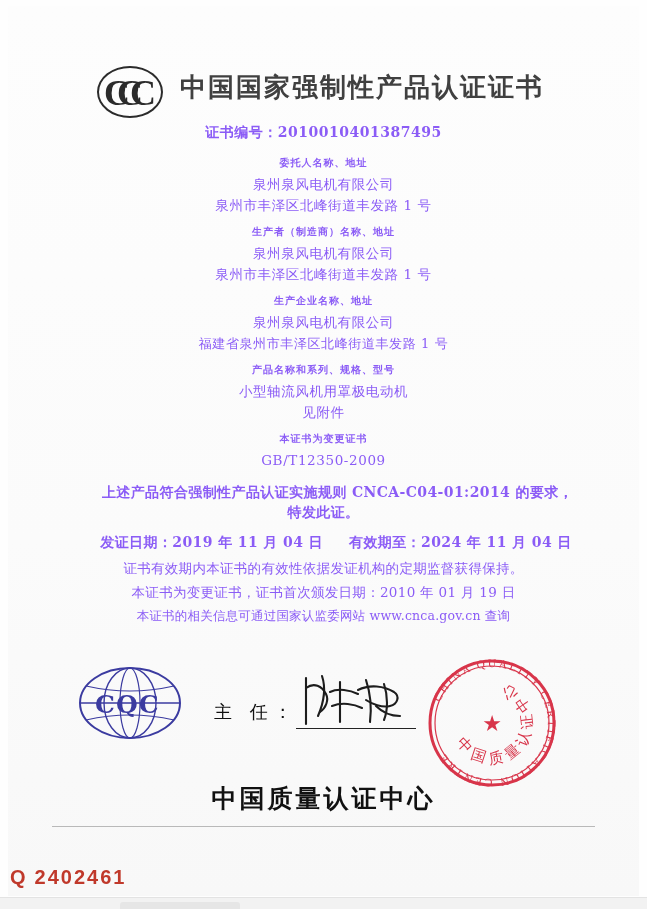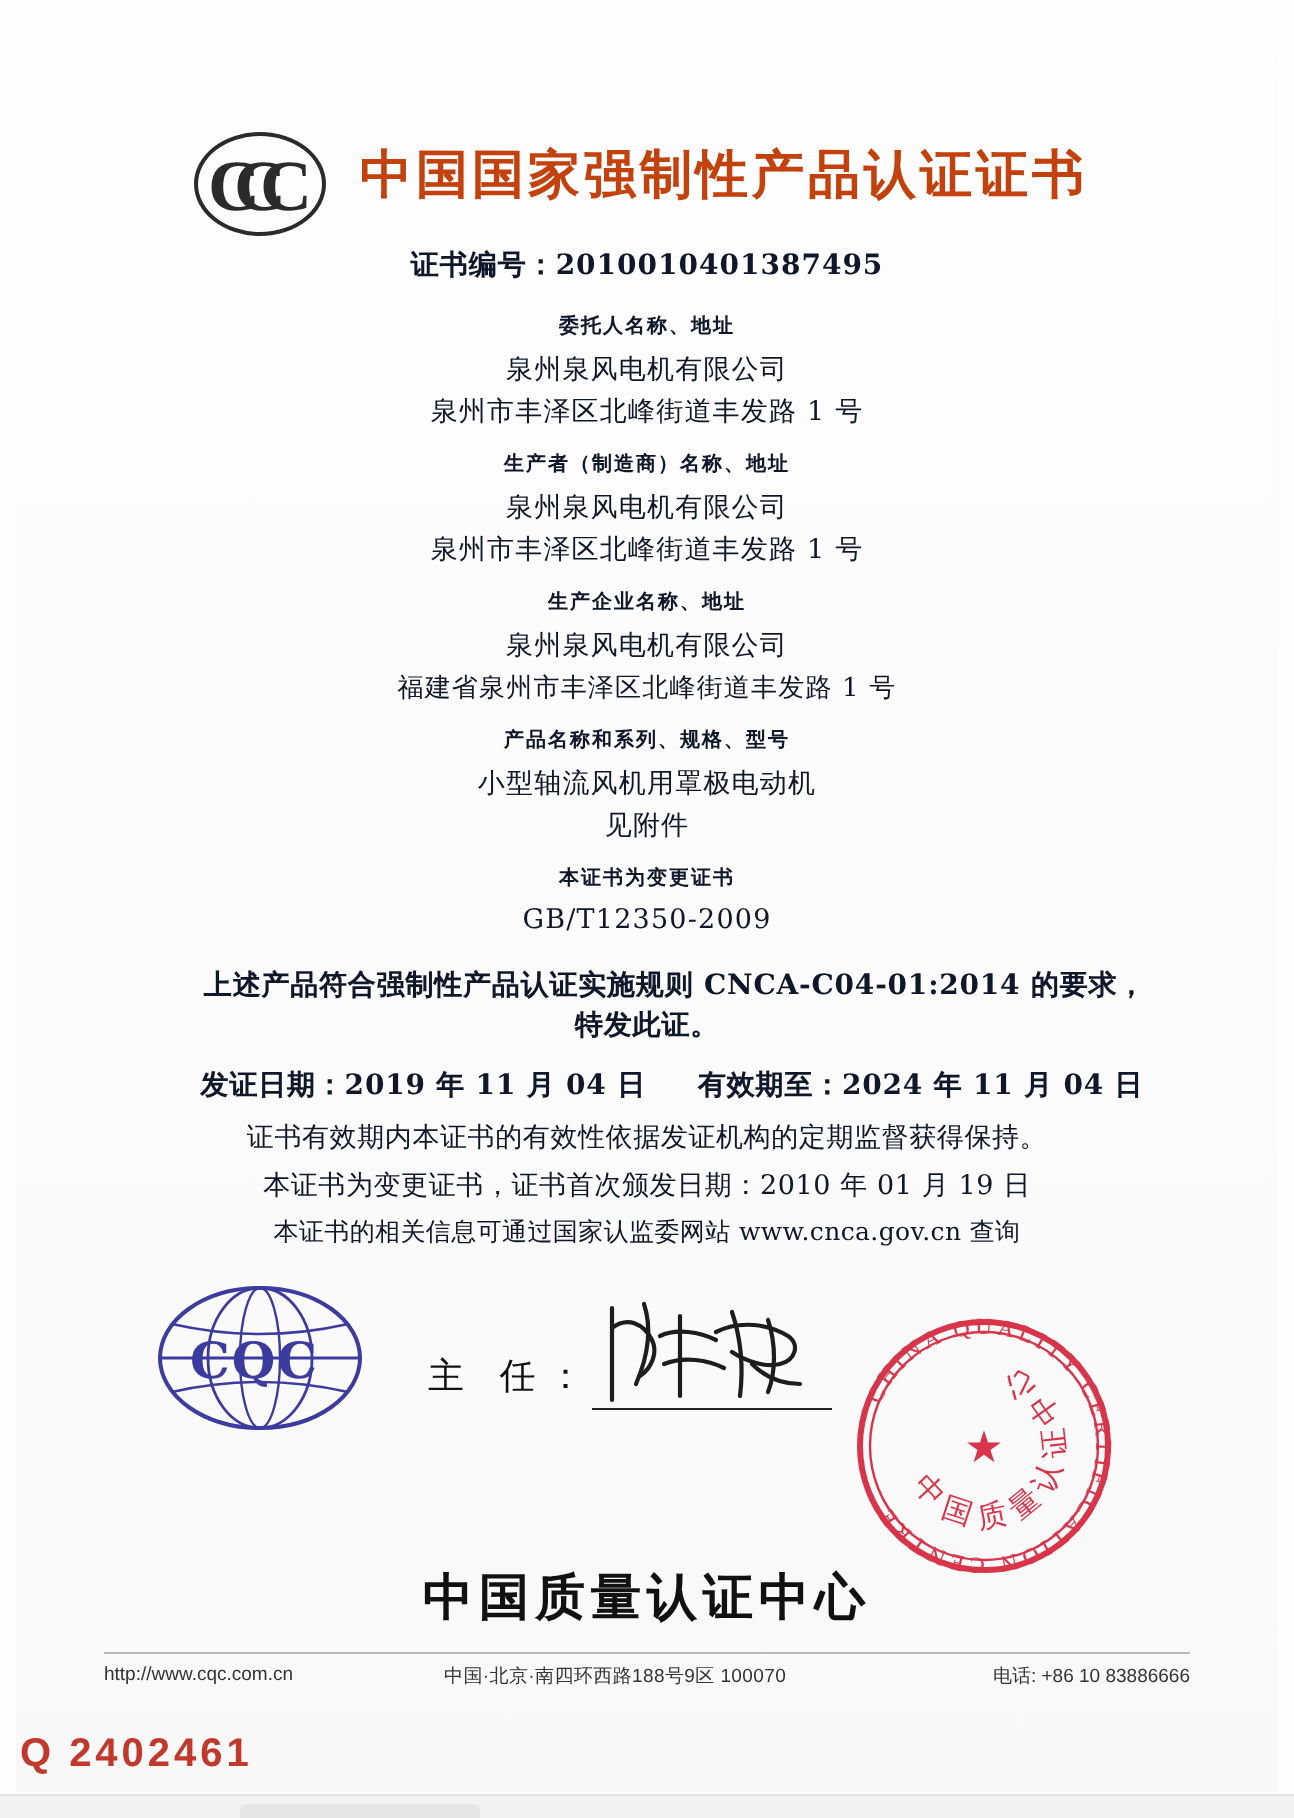--- a/index.html
+++ b/index.html
@@ -55,34 +55,34 @@
   .ccc-mark .c3 { left: 33px; top: 9px; }
 
   .title {
     position: absolute;
     left: 180px; top: 70px;
     width: 400px;
     font-family: "DejaVu Serif", "Liberation Serif", serif;
     font-size: 26px;
     font-weight: bold;
     letter-spacing: 2px;
-    color: #c2410c;
+    color: #404040;
     white-space: nowrap;
   }
 
   
   .body-block {
     position: absolute;
     left: 0; top: 124px;
     width: 647px;
     text-align: center;
   }
   .line {
     font-family: "DejaVu Serif", "Liberation Serif", serif;
-    color: #0f172a;
+    color: #8b5cf6;
     text-align: center;
     white-space: nowrap;
   }
   .cert-no {
     font-size: 14px;
     font-weight: bold;
     margin-bottom: 14px;
     letter-spacing: 0.5px;
   }
   .sec-head {
@@ -133,21 +133,21 @@
   }
   .note3 {
     font-size: 12.5px;
     margin-top: 6px;
     letter-spacing: 0.2px;
   }
 
   
   .sig-area {
     position: absolute;
-    left: 0; top: 624px;
+    left: 0; top: 648px;
     width: 638px;
     height: 140px;
   }
   .cqc-logo {
     position: absolute;
     left: 78px; top: 18px;
     width: 106px; height: 76px;
   }
   .cqc-logo .globe {
     position: absolute;
@@ -349,25 +349,20 @@
     </text>
     <text font-family="'DejaVu Serif', serif" font-size="15" fill="#d8354a" letter-spacing="5">
       <textPath href="#innerArc" startOffset="8%">中国质量认证中心</textPath>
     </text>
     <text x="68" y="76" text-anchor="middle" font-size="22" fill="#d8354a">★</text>
   </svg>
 
   <div class="org-name">中国质量认证中心</div>
 
   <div class="footer-rule"></div>
-  <div class="footer">
-    <span class="fl">http://www.cqc.com.cn</span>
-    <span class="fc">中国·北京·南四环西路188号9区  100070</span>
-    <span class="fr">电话: +86 10 83886666</span>
-  </div>
 
   <div class="serial">
     <span class="q">Q</span><span class="num">2402461</span>
   </div>
 
   <div class="bottom-edge">
     <div class="tab"></div>
   </div>
 </div>
 

